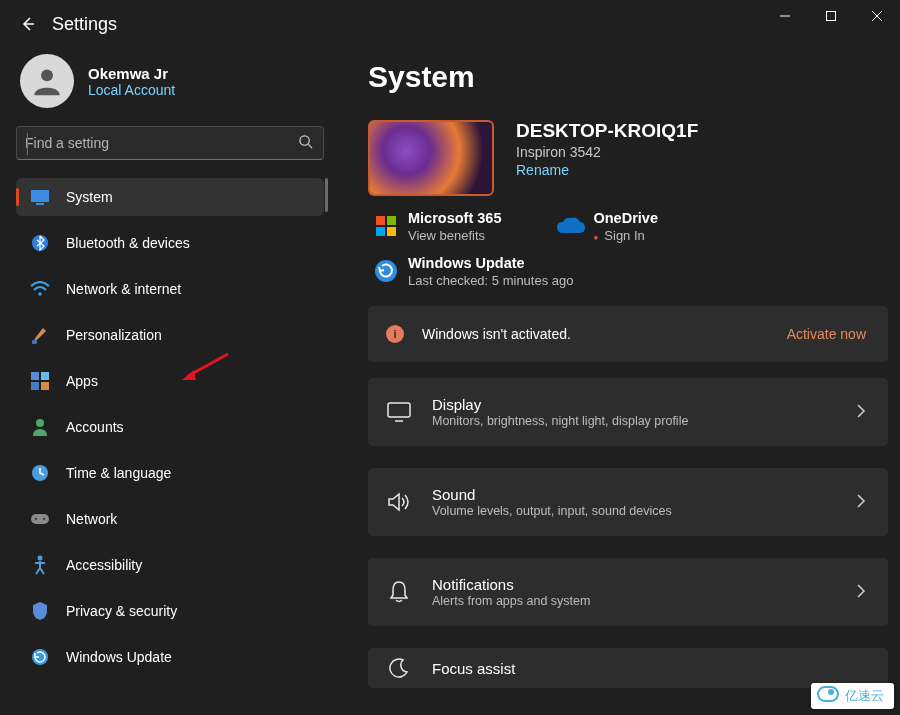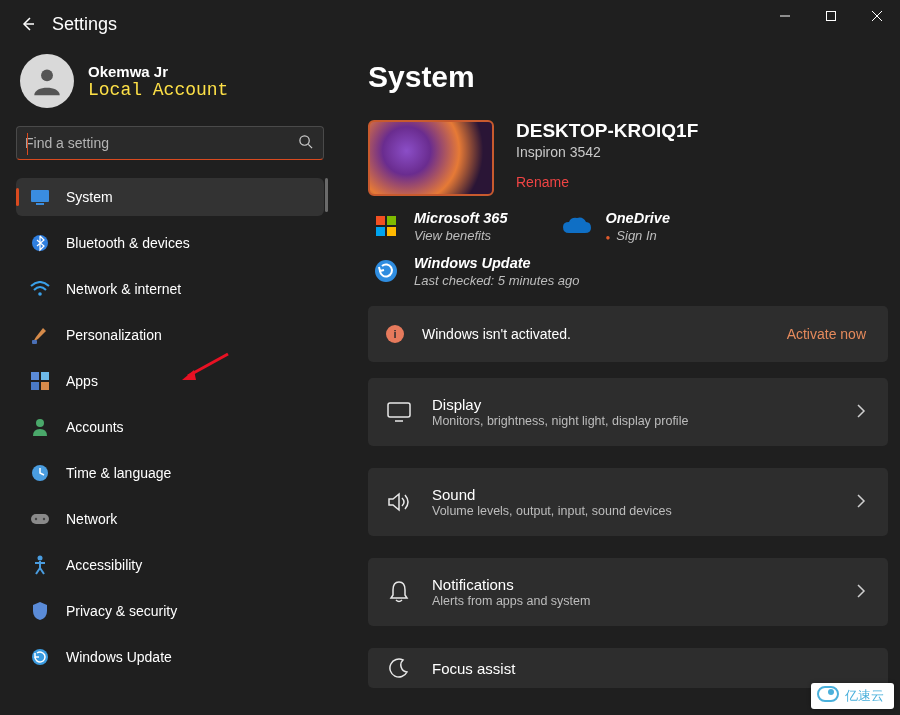--- a/index.html
+++ b/index.html
@@ -73,21 +73,21 @@
       width: 54px;
       height: 54px;
       border-radius: 50%;
       background: #d9d9d9;
       display: flex;
       align-items: center;
       justify-content: center;
     }
     .avatar svg { width: 34px; height: 34px; }
     .user-name { font-size: 15px; font-weight: 600; }
-    .user-acct { font-size: 18px; color: #fde047; font-family: Liberation Mono, monospace; }
+    .user-acct { font-size: 14px; color: #7dd3fc; }
     
     .search-wrap {
       position: relative;
       border: 1px solid #4a4a4a;
       border-bottom: 1px solid #d94a1f;
       background: #2a2a2a;
       border-radius: 4px;
       height: 34px;
       display: flex;
       align-items: center;
@@ -184,33 +184,32 @@
       width: 126px;
       height: 76px;
       border-radius: 6px;
       border: 2px solid #c85a2e;
       background: radial-gradient(circle at 30% 40%, #8b4ec7 0%, #6a2c8f 25%, #e67a36 55%, #2a1536 80%);
       position: relative;
       overflow: hidden;
     }
     .device-name { font-size: 19px; font-weight: 600; }
     .device-model { font-size: 14px; color: #c9c9c9; margin-top: 2px; }
-    .rename-link { font-size: 14px; color: #ef4444; margin-top: 14px; cursor: pointer; }
+    .rename-link { font-size: 14px; color: #7dd3fc; margin-top: 2px; cursor: pointer; }
     
     .svc-row {
       display: flex;
       gap: 56px;
       padding-left: 4px;
       margin-bottom: 18px;
     }
     .svc {
       display: flex;
       align-items: flex-start;
-      gap: 14px;
-      font-style: italic;
+      gap: 8px;
     }
     .svc-icon {
       width: 28px;
       height: 28px;
       display: flex;
       align-items: center;
       justify-content: center;
       flex-shrink: 0;
       margin-top: 2px;
     }

